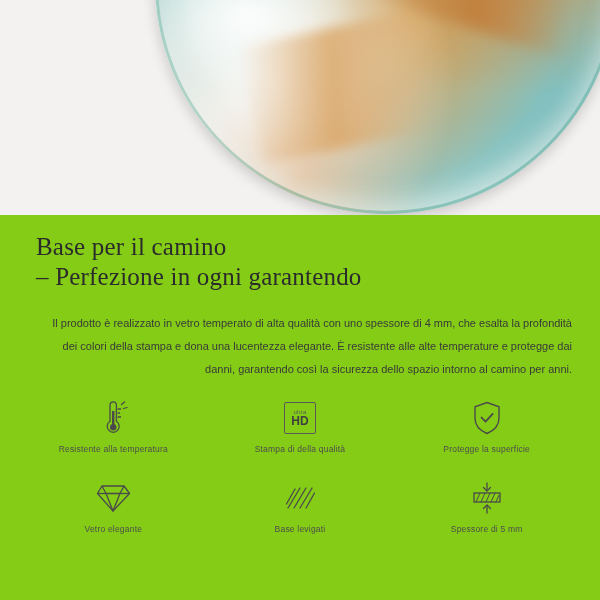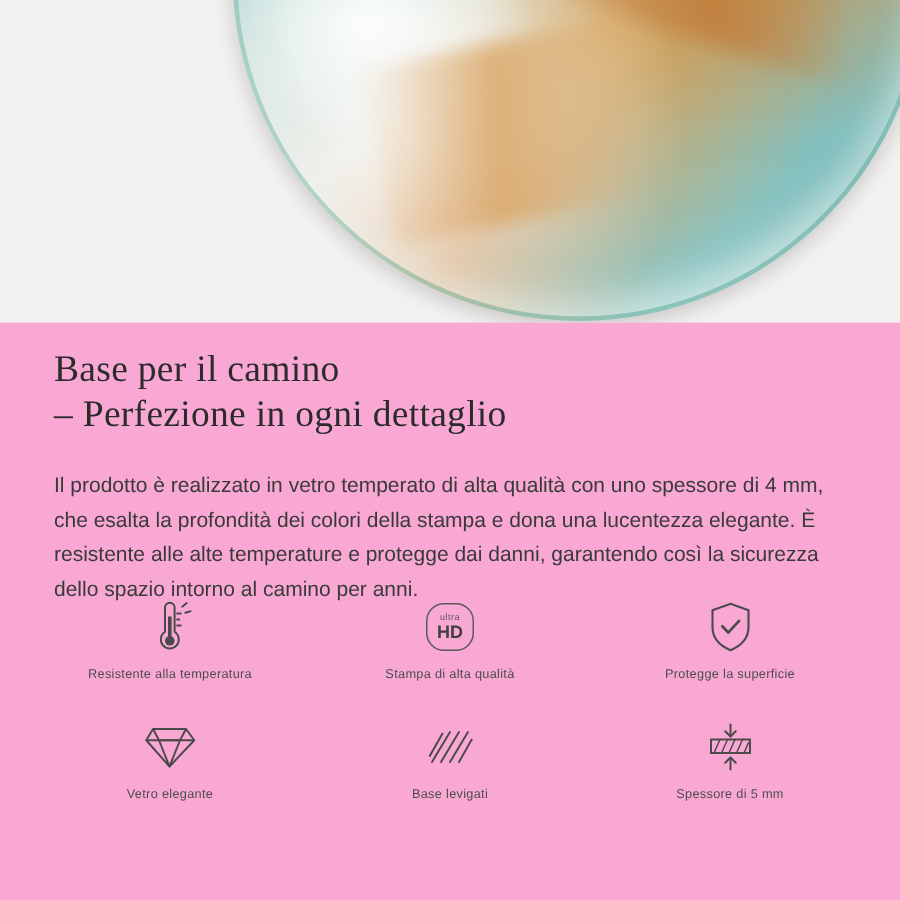--- a/index.html
+++ b/index.html
@@ -10,21 +10,21 @@
     width: 600px;
     height: 600px;
     background: #ffffff;
     font-family: "Liberation Sans", sans-serif;
     overflow: hidden;
   }
   .page {
     position: relative;
     width: 600px;
     height: 600px;
-    background: #f9a8d4;
+    background: #84cc16;
     overflow: hidden;
   }
 
   
   .hero {
     position: absolute;
     left: 0;
     top: 0;
     width: 600px;
     height: 215px;
@@ -106,24 +106,24 @@
     letter-spacing: 0.2px;
   }
   .headline .line2 { display: block; }
 
   
   .body-copy {
     position: absolute;
     left: 36px;
     top: 312px;
     width: 536px;
-    font-size: 14px;
+    font-size: 11px;
     line-height: 23px;
     color: #3a3a3a;
-    text-align: left;
+    text-align: right;
   }
 
   
   .features {
     position: absolute;
     left: 20px;
     top: 396px;
     width: 560px;
     display: grid;
     grid-template-columns: repeat(3, 1fr);
@@ -147,21 +147,21 @@
     margin-top: 4px;
     font-size: 8.5px;
     color: #4d4d4d;
     text-align: right;
     letter-spacing: 0.2px;
   }
   .hd-box {
     width: 30px;
     height: 30px;
     border: 1.4px solid #5a5a5a;
-    border-radius: 12px;
+    border-radius: 2px;
     display: flex;
     flex-direction: column;
     align-items: center;
     justify-content: center;
     line-height: 1;
   }
   .hd-box .ultra { font-size: 6px; color: #5a5a5a; letter-spacing: 0.3px; }
   .hd-box .hd { font-size: 12px; font-weight: bold; color: #3f3f3f; }
 </style>
 </head>
@@ -174,21 +174,21 @@
     <div class="plate">
       <div class="plate-swirl-3"></div>
       <div class="plate-swirl-1"></div>
       <div class="plate-swirl-2"></div>
     </div>
 
   </div>
 
   <div class="headline">
     <span>Base per il camino</span>
-    <span class="line2">– Perfezione in ogni dettaglio</span>
+    <span class="line2">– Perfezione in ogni garantendo</span>
   </div>
 
   <div class="body-copy">Il prodotto è realizzato in vetro temperato di alta qualità con uno spessore di 4 mm, che esalta la profondità dei colori della stampa e dona una lucentezza elegante. È resistente alle alte temperature e protegge dai danni, garantendo così la sicurezza dello spazio intorno al camino per anni.</div>
 
   <div class="features">
 
     <div class="feature">
       <div class="feature-icon">
         <svg width="34" height="38" viewBox="0 0 34 38" fill="none" stroke="#4a4a4a" stroke-width="1.3">
           <path d="M14 6a3.2 3.2 0 0 1 6.4 0v16.2a6 6 0 1 1-6.4 0z"></path>
@@ -201,21 +201,21 @@
       <div class="feature-label">Resistente alla temperatura</div>
     </div>
 
     <div class="feature">
       <div class="feature-icon">
         <div class="hd-box">
           <span class="ultra">ultra</span>
           <span class="hd">HD</span>
         </div>
       </div>
-      <div class="feature-label">Stampa di alta qualità</div>
+      <div class="feature-label">Stampa di della qualità</div>
     </div>
 
     <div class="feature">
       <div class="feature-icon">
         <svg width="34" height="38" viewBox="0 0 34 38" fill="none" stroke="#4a4a4a" stroke-width="1.4">
           <path d="M17 3.5l12 4.3v11.4c0 7.6-5.2 12.4-12 15.3-6.8-2.9-12-7.7-12-15.3V7.8z"></path>
           <path d="M11.5 18.5l4 4.2 7.2-7.8" stroke-width="1.8" stroke-linecap="round" stroke-linejoin="round"></path>
         </svg>
       </div>
       <div class="feature-label">Protegge la superficie</div>

